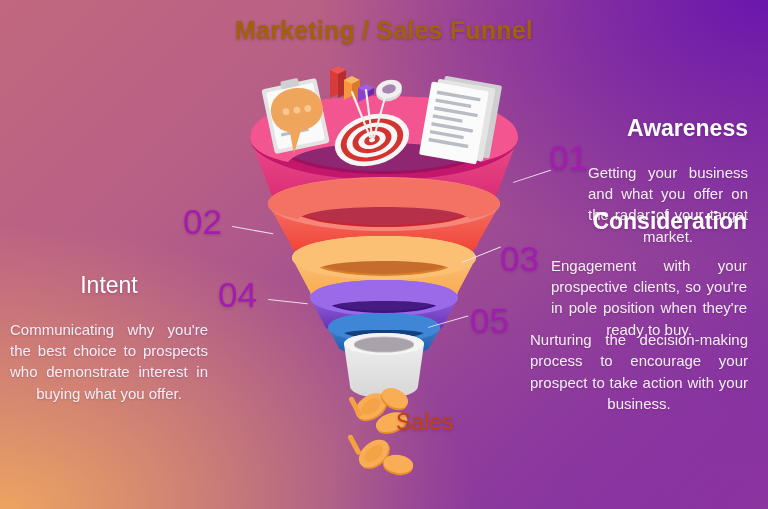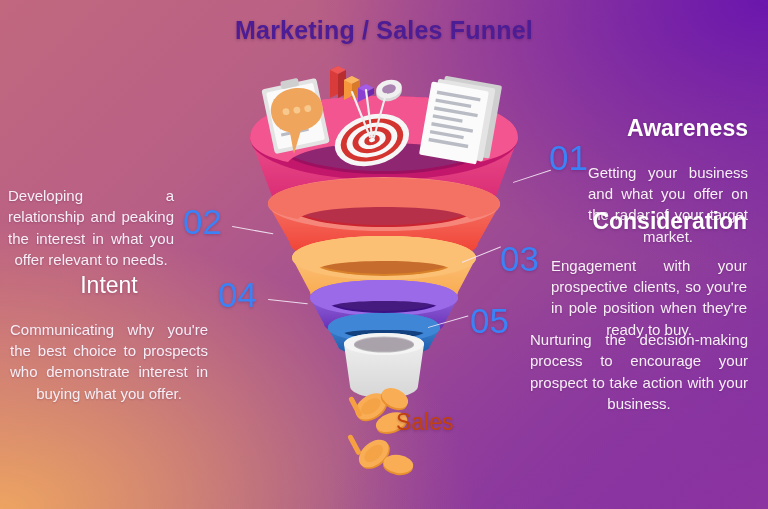--- a/index.html
+++ b/index.html
@@ -11,41 +11,41 @@
       radial-gradient(ellipse 95% 85% at 100% 0%, #6b16ad 0%, rgba(107,22,173,0) 62%),
       radial-gradient(ellipse 95% 85% at 100% 100%, #8c34a0 0%, rgba(140,52,160,0) 60%),
       radial-gradient(ellipse 100% 90% at 0% 100%, #eda461 0%, rgba(237,164,97,0) 62%),
       linear-gradient(135deg, #c1687f 0%, #b85f86 28%, #9c4a94 58%, #7a2ba6 100%);
   }
   .stage { position:absolute; inset:0; }
 
   
   .title {
     position:absolute; top:16px; left:0; width:100%;
-    text-align:center; color:#4c1d95;
+    text-align:center; color:#a16207;
     font-size:25px; font-weight:bold; letter-spacing:.2px;
     text-shadow:0 1px 3px rgba(60,0,60,.30);
   }
 
   
   .blk { position:absolute; color:#ffffff; }
   .blk .hd {
     font-size:23px; font-weight:400; line-height:1.12;
     text-shadow:0 1px 3px rgba(60,0,60,.28); white-space:nowrap;
   }
   .blk .bd {
     font-size:15px; line-height:1.42; margin-top:20px;
     color:#f7eef6; text-align:justify; text-align-last:center;
     text-shadow:0 1px 2px rgba(60,0,60,.22);
   }
   .blk.right .hd { text-align:right;font-weight:bold; }
   .blk.left  .hd { text-align:center; }
 
   .num {
-    position:absolute; color:#3b82f6;
+    position:absolute; color:#a21caf;
     font-size:35px; font-weight:300; line-height:1;
     text-shadow:0 1px 3px rgba(60,0,60,.25);
   }
 
   
   .rule { position:absolute; height:1.4px; background:#f3e6f3; opacity:.92;
           transform-origin:left center; border-radius:2px; }
 
   
   .funnel { position:absolute; left:0; top:0; width:768px; height:509px;
@@ -273,21 +273,20 @@
   <div class="rule" style="left:428px; top:327px; width:42px; transform:rotate(-16deg);"></div>
 
   <div class="num" style="left:549px; top:140px;">01</div>
   <div class="blk right" style="left:588px; top:116px; width:160px;">
     <div class="hd">Awareness</div>
     <div class="bd">Getting your business and what you offer on the radar of your target market.</div>
   </div>
 
   <div class="num" style="left:183px; top:204px;">02</div>
   <div class="blk left" style="left:8px; top:165px; width:166px;">
-    <div class="bd">Developing a relationship and peaking the interest in what you offer relevant to needs.</div>
   </div>
 
   <div class="num" style="left:500px; top:241px;">03</div>
   <div class="blk right" style="left:551px; top:209px; width:196px;">
     <div class="hd">Consideration</div>
     <div class="bd">Engagement with your prospective clients, so you're in pole position when they're ready to buy.</div>
   </div>
 
   <div class="num" style="left:218px; top:277px;">04</div>
   <div class="blk left" style="left:10px; top:273px; width:198px;">

